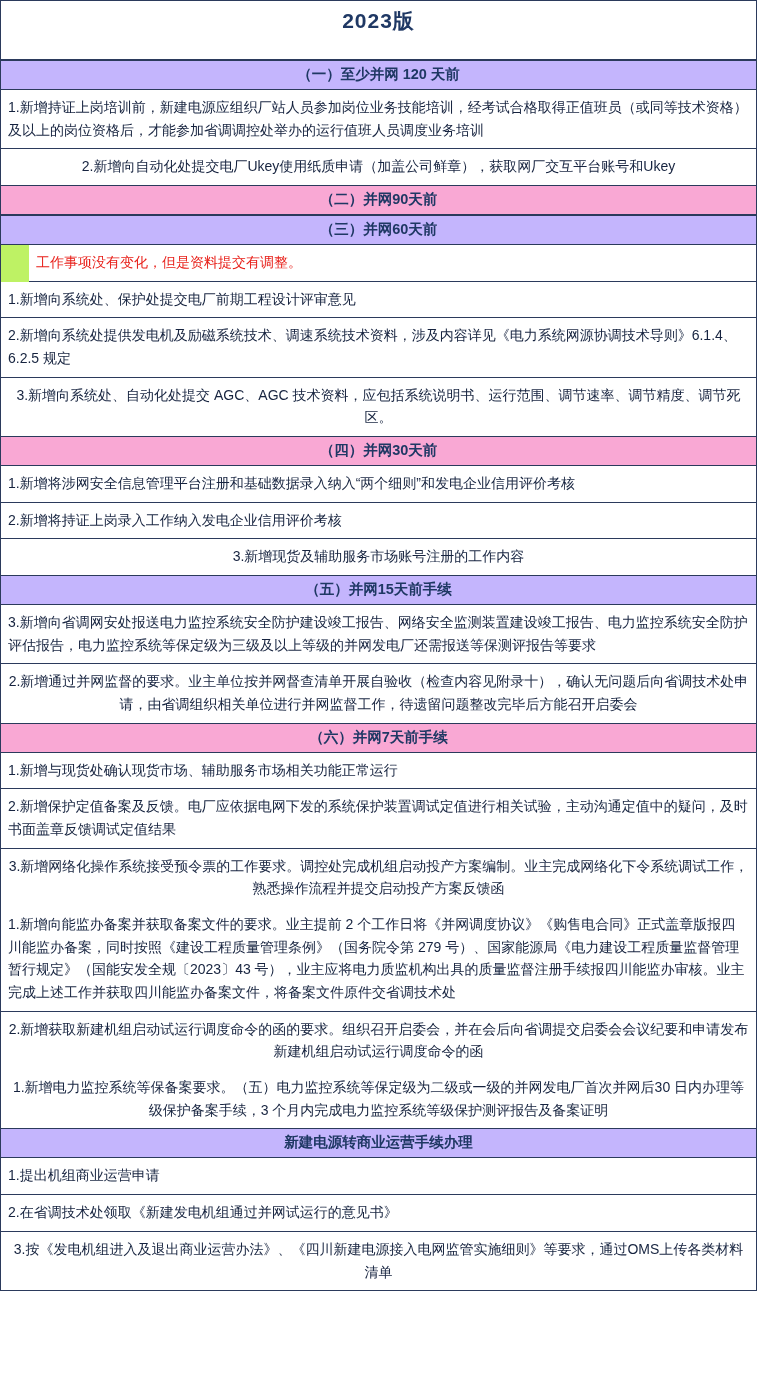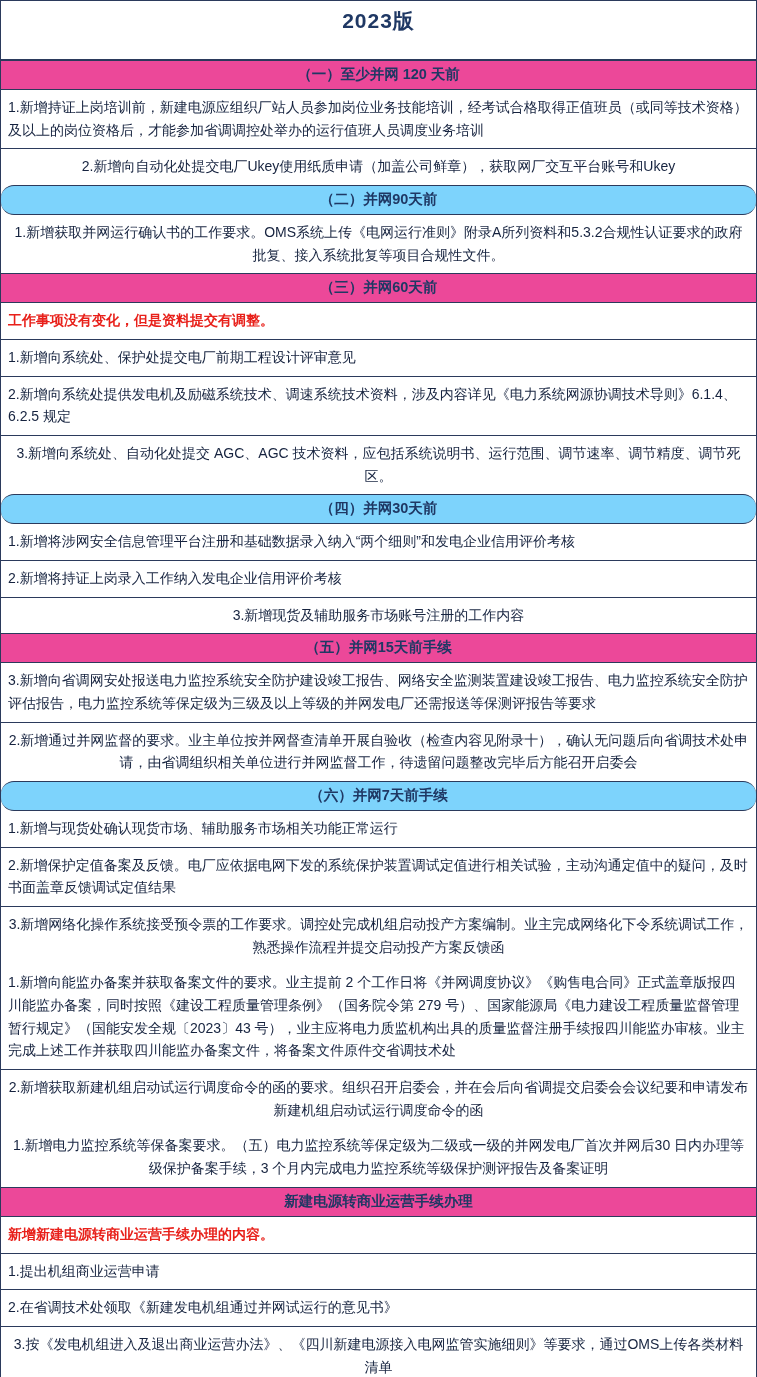--- a/index.html
+++ b/index.html
@@ -20,44 +20,44 @@
   .doc-title {
     text-align: center;
     font-size: 21px;
     font-weight: bold;
     color: #1f3864;
     padding: 6px 0 24px 0;
     border-bottom: 1px solid #2b3a5c;
     letter-spacing: 1px;
   }
   .section-header {
-    background: #ec4899;
+    background: #c4b5fd;
     border-bottom: 1px solid #2b3a5c;
     border-top: 1px solid #2b3a5c;
     text-align: center;
     font-weight: bold;
     font-size: 14.5px;
     color: #1f3864;
     padding: 4px 0 5px 0;
   }
   .section-header.alt {
-    background: #7dd3fc;
-    border-radius: 13px;
+    background: #f9a8d4;
   }
   .row {
     border-bottom: 1px solid #2b3a5c;
     font-size: 14px;
     color: #16233f;
     line-height: 1.62;
     padding: 6px 7px 7px 7px;
     background: #fff;
   }
   .row.note {
     color: #e8201a;
-    font-weight: bold;
+    font-weight: normal;
+    margin-left: 28px;
   }
   .row:last-child {
     border-bottom: none;
     text-align: center;
   }
   .rows-group {
     background: #bef264;
   }
 </style>
 </head>
@@ -65,23 +65,20 @@
 
 <div class="page">
   <div class="doc-title">2023版</div>
   <div id="sections-root">
       <div class="section-header">（一）至少并网 120 天前</div>
       <div class="rows-group">
         <div class="row">1.新增持证上岗培训前，新建电源应组织厂站人员参加岗位业务技能培训，经考试合格取得正值班员（或同等技术资格）及以上的岗位资格后，才能参加省调调控处举办的运行值班人员调度业务培训</div>
         <div class="row">2.新增向自动化处提交电厂Ukey使用纸质申请（加盖公司鲜章），获取网厂交互平台账号和Ukey</div>
       </div>
       <div class="section-header alt">（二）并网90天前</div>
-      <div class="rows-group">
-        <div class="row">1.新增获取并网运行确认书的工作要求。OMS系统上传《电网运行准则》附录A所列资料和5.3.2合规性认证要求的政府批复、接入系统批复等项目合规性文件。</div>
-      </div>
       <div class="section-header">（三）并网60天前</div>
       <div class="rows-group">
         <div class="row note">工作事项没有变化，但是资料提交有调整。</div>
         <div class="row">1.新增向系统处、保护处提交电厂前期工程设计评审意见</div>
         <div class="row">2.新增向系统处提供发电机及励磁系统技术、调速系统技术资料，涉及内容详见《电力系统网源协调技术导则》6.1.4、6.2.5 规定</div>
         <div class="row">3.新增向系统处、自动化处提交 AGC、AGC 技术资料，应包括系统说明书、运行范围、调节速率、调节精度、调节死区。</div>
       </div>
       <div class="section-header alt">（四）并网30天前</div>
       <div class="rows-group">
         <div class="row">1.新增将涉网安全信息管理平台注册和基础数据录入纳入“两个细则”和发电企业信用评价考核</div>
@@ -101,19 +98,18 @@
       </div>
       <div class="rows-group">
         <div class="row">1.新增向能监办备案并获取备案文件的要求。业主提前 2 个工作日将《并网调度协议》《购售电合同》正式盖章版报四川能监办备案，同时按照《建设工程质量管理条例》（国务院令第 279 号）、国家能源局《电力建设工程质量监督管理暂行规定》（国能安发全规〔2023〕43 号），业主应将电力质监机构出具的质量监督注册手续报四川能监办审核。业主完成上述工作并获取四川能监办备案文件，将备案文件原件交省调技术处</div>
         <div class="row">2.新增获取新建机组启动试运行调度命令的函的要求。组织召开启委会，并在会后向省调提交启委会会议纪要和申请发布新建机组启动试运行调度命令的函</div>
       </div>
       <div class="rows-group">
         <div class="row">1.新增电力监控系统等保备案要求。（五）电力监控系统等保定级为二级或一级的并网发电厂首次并网后30 日内办理等级保护备案手续，3 个月内完成电力监控系统等级保护测评报告及备案证明</div>
       </div>
       <div class="section-header">新建电源转商业运营手续办理</div>
       <div class="rows-group">
-        <div class="row note">新增新建电源转商业运营手续办理的内容。</div>
         <div class="row">1.提出机组商业运营申请</div>
         <div class="row">2.在省调技术处领取《新建发电机组通过并网试运行的意见书》</div>
         <div class="row">3.按《发电机组进入及退出商业运营办法》、《四川新建电源接入电网监管实施细则》等要求，通过OMS上传各类材料清单</div>
       </div>
     </div>
 </div>
 
 </body></html>

